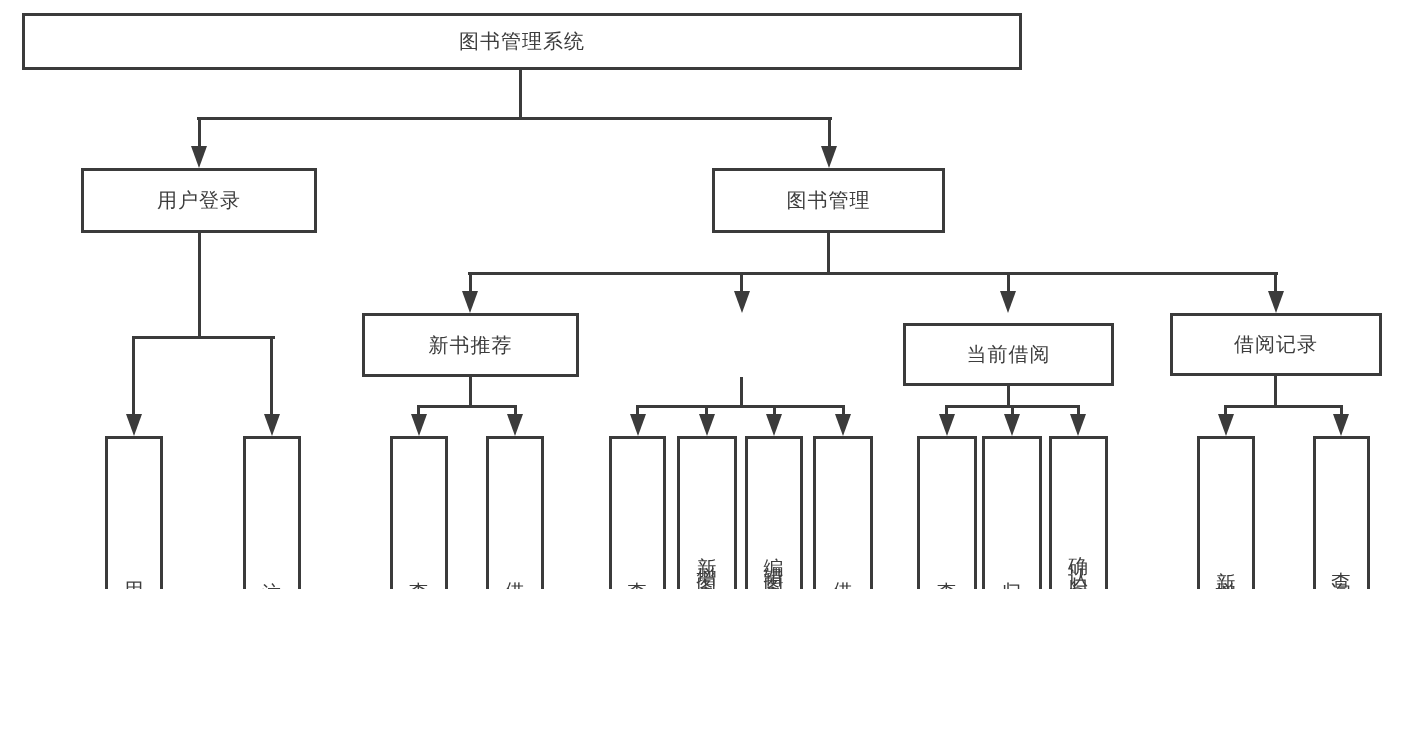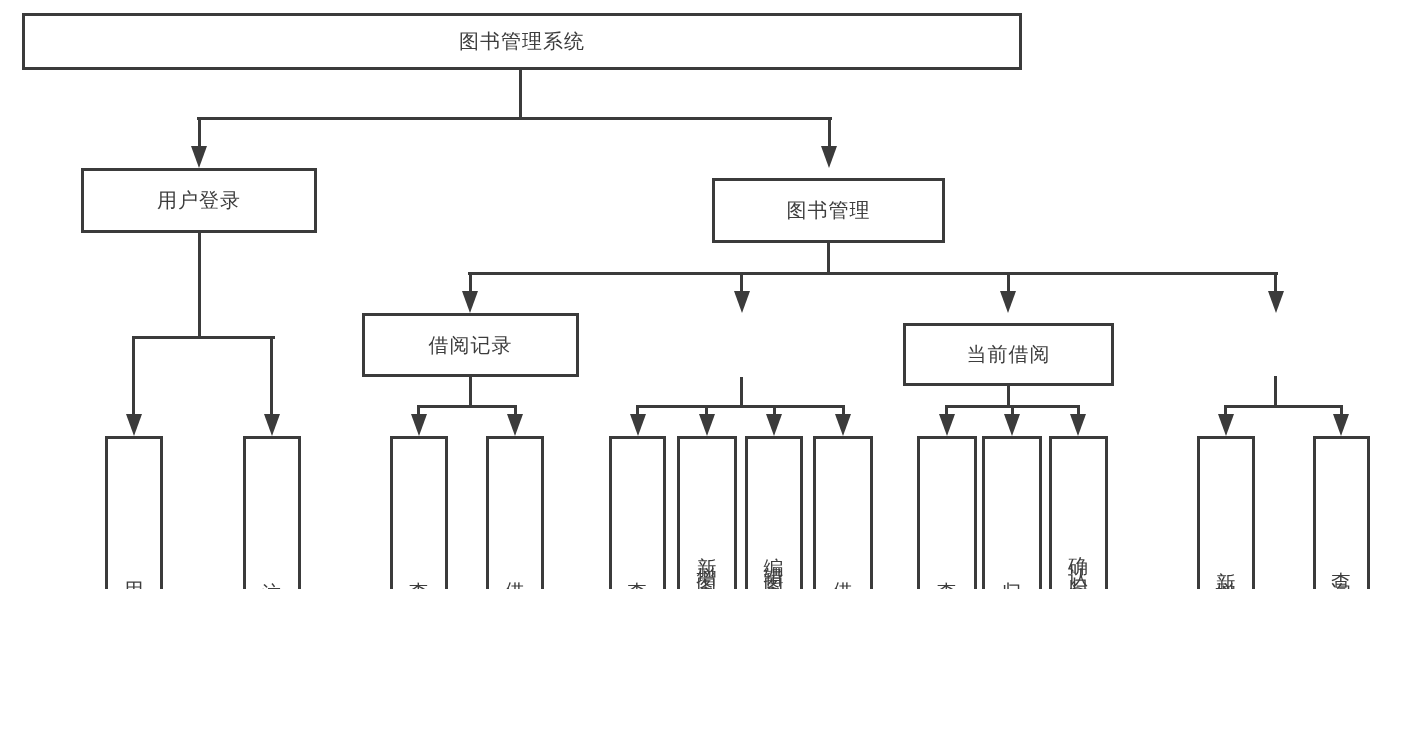--- a/index.html
+++ b/index.html
@@ -48,42 +48,43 @@
   <div class="ln" style="left:519px;top:69px;width:3px;height:48px;"></div>
   <div class="ln" style="left:197px;top:117px;width:635px;height:3px;"></div>
 
   <div class="ln" style="left:198px;top:120px;width:3px;height:26px;"></div>
   <div class="tri" style="left:191px;top:146px;"></div>
 
   <div class="ln" style="left:828px;top:120px;width:3px;height:26px;"></div>
   <div class="tri" style="left:821px;top:146px;"></div>
 
   <div class="hbox" style="left:81px;top:168px;width:236px;height:65px;">用户登录</div>
-  <div class="hbox" style="left:712px;top:178px;width:233px;height:65px;">图书管理</div>
+  <div class="hbox" style="left:712px;top:168px;width:233px;height:65px;">图书管理</div>
 
   <div class="ln" style="left:198px;top:232px;width:3px;height:104px;"></div>
   <div class="ln" style="left:132px;top:336px;width:143px;height:3px;"></div>
   <div class="ln" style="left:132px;top:339px;width:3px;height:75px;"></div>
   <div class="tri" style="left:126px;top:414px;"></div>
   <div class="ln" style="left:270px;top:339px;width:3px;height:75px;"></div>
   <div class="tri" style="left:264px;top:414px;"></div>
 
   <div class="ln" style="left:827px;top:233px;width:3px;height:39px;"></div>
   <div class="ln" style="left:468px;top:272px;width:810px;height:3px;"></div>
   <div class="ln" style="left:469px;top:275px;width:3px;height:16px;"></div>
   <div class="tri" style="left:462px;top:291px;"></div>
   <div class="ln" style="left:740px;top:275px;width:3px;height:16px;"></div>
   <div class="tri" style="left:734px;top:291px;"></div>
   <div class="ln" style="left:1007px;top:275px;width:3px;height:16px;"></div>
   <div class="tri" style="left:1000px;top:291px;"></div>
   <div class="ln" style="left:1274px;top:275px;width:3px;height:16px;"></div>
   <div class="tri" style="left:1268px;top:291px;"></div>
 
-  <div class="hbox" style="left:362px;top:313px;width:217px;height:64px;">借阅记录</div>
+  <div class="hbox" style="left:362px;top:313px;width:217px;height:64px;">新书推荐</div>
   <div class="hbox" style="left:903px;top:323px;width:211px;height:63px;">当前借阅</div>
+  <div class="hbox" style="left:1170px;top:313px;width:212px;height:63px;">借阅记录</div>
 
   <div class="ln" style="left:469px;top:377px;width:3px;height:28px;"></div>
   <div class="ln" style="left:417px;top:405px;width:100px;height:3px;"></div>
   <div class="ln" style="left:417px;top:408px;width:3px;height:6px;"></div>
   <div class="tri" style="left:411px;top:414px;"></div>
   <div class="ln" style="left:514px;top:408px;width:3px;height:6px;"></div>
   <div class="tri" style="left:507px;top:414px;"></div>
 
   <div class="ln" style="left:740px;top:377px;width:3px;height:28px;"></div>
   <div class="ln" style="left:636px;top:405px;width:209px;height:3px;"></div>

